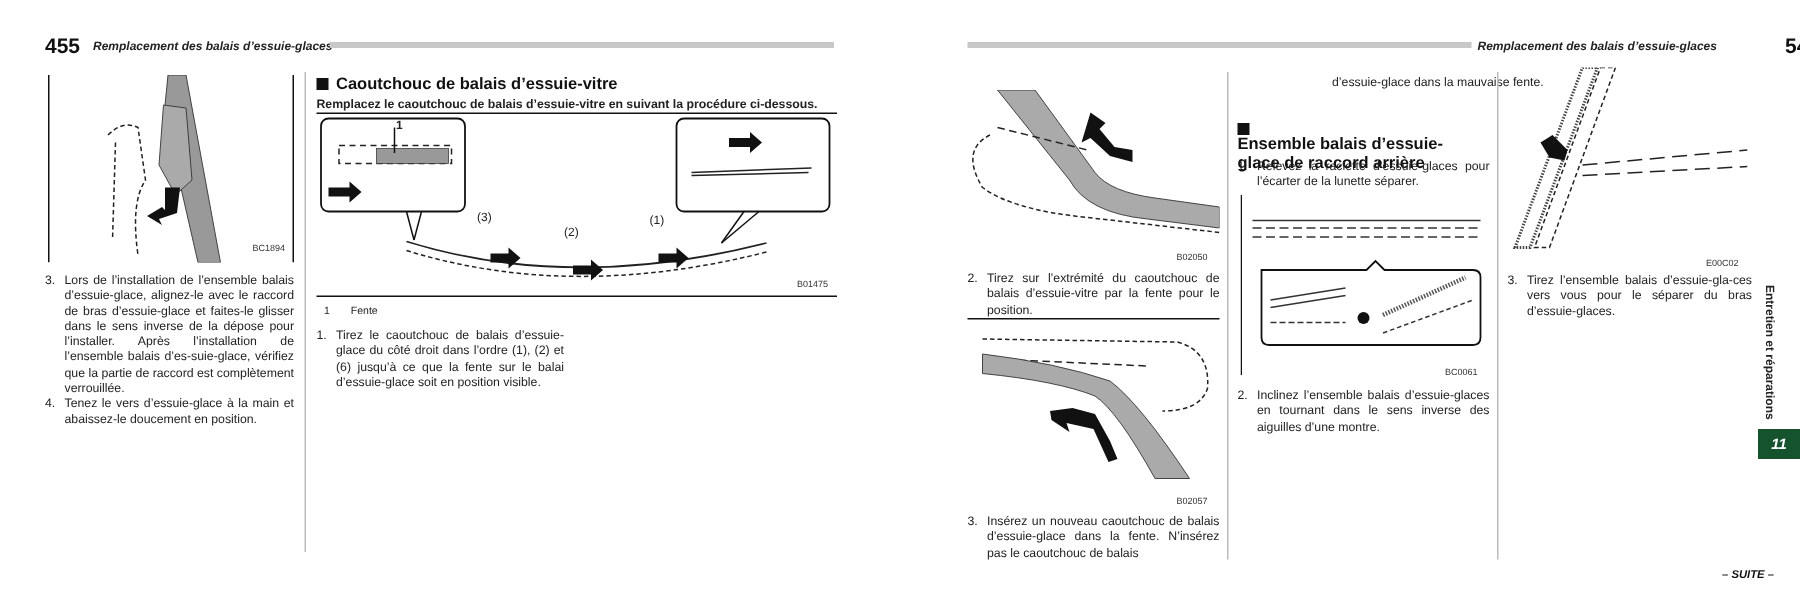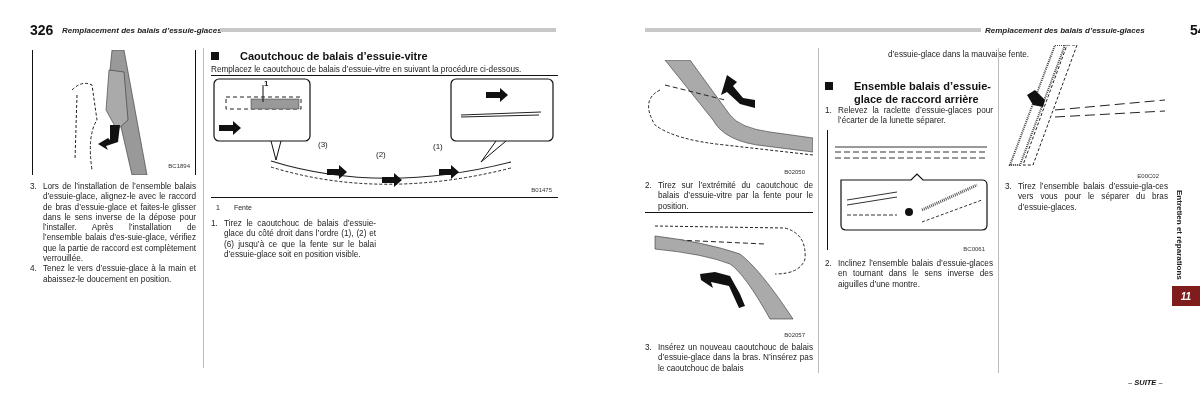--- a/index.html
+++ b/index.html
@@ -7,34 +7,34 @@
          font-family:"Liberation Sans", sans-serif; color:#222; }
   .abs { position:absolute; }
   .pnum { font-weight:bold; font-size:14px; color:#111; }
   .htitle { font-weight:bold; font-style:italic; font-size:8px; color:#222; }
   .hbar { height:4px; background:#c8c8c8; }
   .vline { width:1px; background:#bbb; }
   .body-text { font-size:8.2px; line-height:10.3px; color:#222; text-align:justify; }
   .step { display:flex; }
   .step .n { width:13px; flex:none; }
   .step .t { flex:1; }
-  .sec-title { font-weight:bold; font-size:11px; line-height:12.5px; color:#111; display:flex;gap:16px; }
+  .sec-title { font-weight:bold; font-size:11px; line-height:12.5px; color:#111; display:flex; }
   .sec-title .sq { width:8px; height:8px; background:#111; display:inline-block; margin:2px 5px 0 0; flex:none; }
   .fig-code { font-size:6px; color:#333; }
   .rule { height:1px; background:#111; }
   .tabside { writing-mode:vertical-rl; font-weight:bold; font-size:8px; color:#222; }
-  .chap { background:#7f1d1d; color:#fff; font-weight:bold; font-style:italic; font-size:10px;
+  .chap { background:#14532d; color:#fff; font-weight:bold; font-style:italic; font-size:10px;
           display:flex; align-items:center; justify-content:center; }
-  .suite { font-weight:bold; font-style:italic; font-size:7.5px; color:#111; }
+  .suite { font-weight:bold; font-style:italic; font-size:7.5px; color:#111;margin-left:20px; }
   svg { display:block; }
 </style>
 </head>
 <body>
 
-<div class="abs pnum" style="left:30px;top:22px;">326</div>
+<div class="abs pnum" style="left:30px;top:22px;">455</div>
 <div class="abs htitle" style="left:62px;top:26px;">Remplacement des balais d’essuie-glaces</div>
 <div class="abs hbar" style="left:220px;top:28px;width:336px;"></div>
 
 <div class="abs" style="left:32px;top:50px;width:164px;height:125px;">
   <svg width="164" height="125" viewBox="0 0 164 125">
     <line x1="0.5" y1="0" x2="0.5" y2="125" stroke="#111"></line>
     <line x1="163.5" y1="0" x2="163.5" y2="125" stroke="#111"></line>
     <polygon points="80,0 92,0 115,125 100,125 84,55 78,20" fill="#999" stroke="#333" stroke-width="0.6"></polygon>
     <polygon points="77,20 92,22 96,70 85,80 74,60" fill="#aaa" stroke="#333" stroke-width="0.6"></polygon>
     <path d="M40,40 Q50,30 60,35 L65,70 Q55,85 60,120" fill="none" stroke="#222" stroke-dasharray="3,2"></path>
@@ -54,21 +54,21 @@
     <span class="t">Tenez le vers d’essuie-glace à la main et abaissez-le doucement en position.</span>
   </div>
 </div>
 
 <div class="abs vline" style="left:203px;top:48px;height:320px;"></div>
 
 <div class="abs sec-title" style="left:211px;top:50px;">
   <span class="sq"></span>
   <span>Caoutchouc de balais d’essuie-vitre</span>
 </div>
-<div class="abs" style="left:211px;top:65px;font-size:8.2px;color:#222;">Remplacez le caoutchouc de balais d’essuie-vitre en suivant la procédure ci-dessous.</div>
+<div class="abs" style="left:211px;top:65px;font-size:8.2px;color:#222;font-weight:bold;">Remplacez le caoutchouc de balais d’essuie-vitre en suivant la procédure ci-dessous.</div>
 <div class="abs rule" style="left:211px;top:75px;width:347px;"></div>
 
 <div class="abs" style="left:211px;top:77px;width:347px;height:120px;">
   <svg width="347" height="120" viewBox="0 0 347 120">
     <rect x="3" y="2" width="96" height="62" rx="5" fill="#fff" stroke="#111" stroke-width="1.2"></rect>
     <path d="M15,20 L90,20 L90,32 L15,32 Z" fill="none" stroke="#222" stroke-dasharray="4,3"></path>
     <rect x="40" y="22" width="48" height="10" fill="#999" stroke="#333" stroke-width="0.5"></rect>
     <line x1="52" y1="8" x2="52" y2="25" stroke="#111"></line>
     <polygon points="8,48 22,48 22,44 30,51 22,58 22,54 8,54" fill="#111"></polygon>
     <line x1="60" y1="64" x2="65" y2="83" stroke="#111"></line>
@@ -131,29 +131,29 @@
     <path d="M10,12 L140,14 Q162,20 160,45 Q155,60 130,60" fill="none" stroke="#222" stroke-dasharray="3,2"></path>
     <path d="M10,25 L120,30" fill="none" stroke="#222" stroke-dasharray="5,3"></path>
     <path d="M10,35 Q60,40 85,50 Q100,60 125,105 L148,105 Q115,55 95,40 Q60,28 10,22 Z" fill="#aaa" stroke="#333" stroke-width="0.6"></path>
     <polygon points="55,60 70,58 85,62 95,80 100,92 94,94 84,72 66,68 68,74 56,66" fill="#111"></polygon>
   </svg>
   <div class="abs fig-code" style="right:8px;bottom:-4px;">B02057</div>
 </div>
 <div class="abs body-text" style="left:645px;top:343px;width:168px;">
   <div class="step">
     <span class="n">3.</span>
-    <span class="t">Insérez un nouveau caoutchouc de balais d’essuie-glace dans la bras. N’insérez pas le caoutchouc de balais</span>
+    <span class="t">Insérez un nouveau caoutchouc de balais d’essuie-glace dans la fente. N’insérez pas le caoutchouc de balais</span>
   </div>
 </div>
 
 <div class="abs vline" style="left:818px;top:48px;height:325px;"></div>
 
 <div class="abs body-text" style="left:852px;top:50px;width:155px;padding-left:36px;">d’essuie-glace dans la mauvaise fente.</div>
 
-<div class="abs sec-title" style="left:825px;top:80px;width:175px;">
+<div class="abs sec-title" style="left:825px;top:80px;width:175px;flex-direction:column;">
   <span class="sq"></span>
   <span>
     <span>Ensemble balais d’essuie-</span><br>
     <span>glace de raccord arrière</span>
   </span>
 </div>
 <div class="abs body-text" style="left:825px;top:106px;width:168px;">
   <div class="step">
     <span class="n">1.</span>
     <span class="t">Relevez la raclette d’essuie-glaces pour l’écarter de la lunette séparer.</span>

